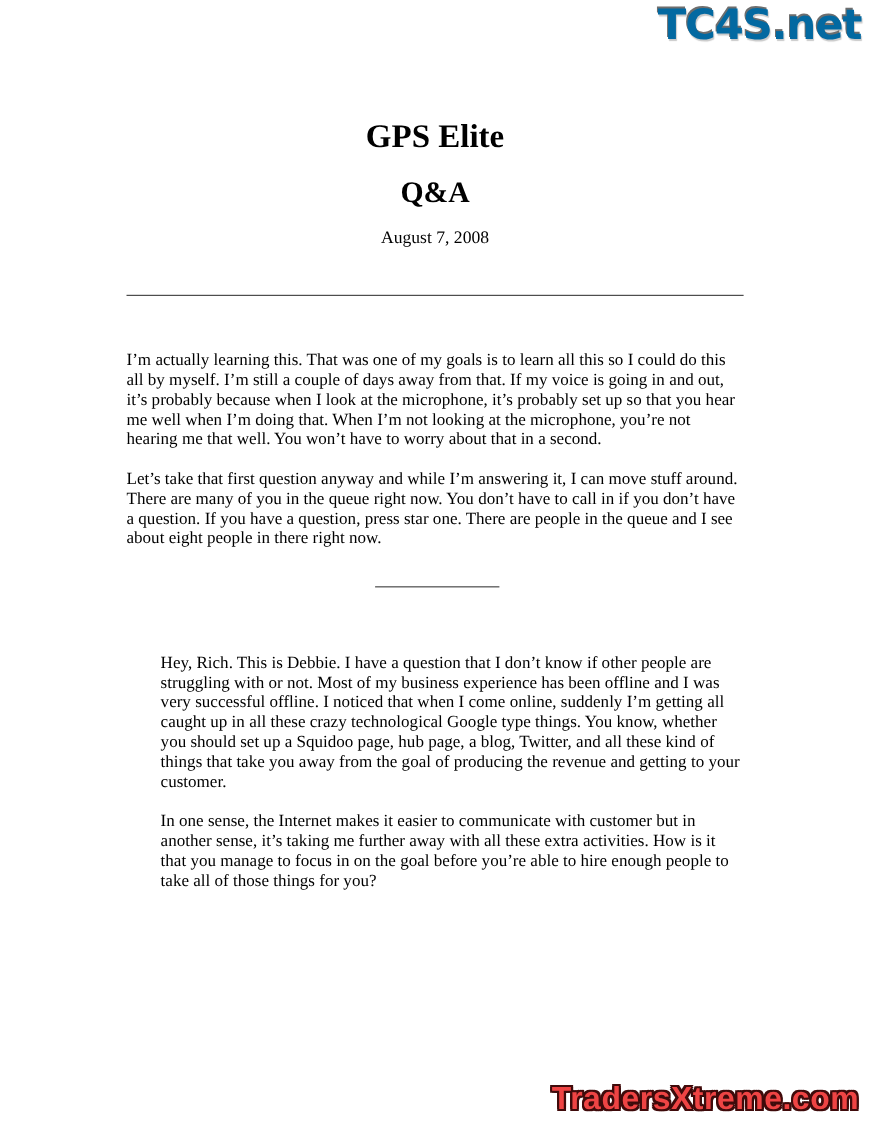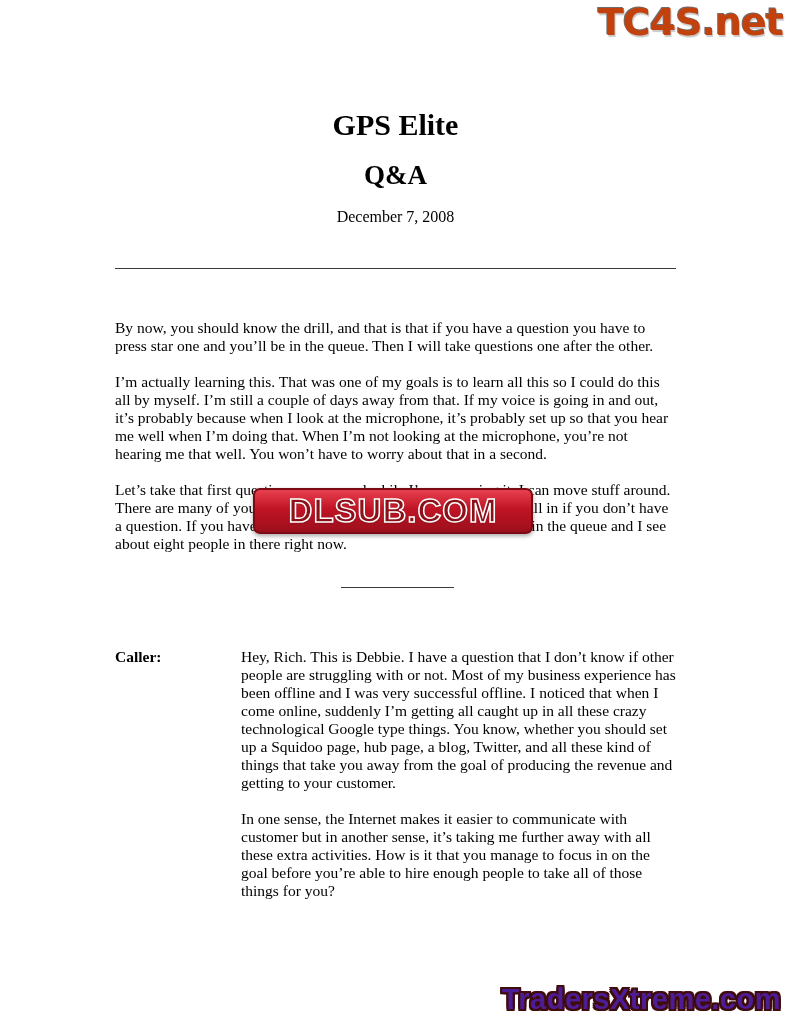--- a/index.html
+++ b/index.html
@@ -11,21 +11,21 @@
     font-family:"Liberation Serif", serif;
     color:#000;
     overflow:hidden;
   }
 
   
   .header-logo {
     position:absolute; top:0px; right:8px;
     font-family:"DejaVu Sans", sans-serif;
     font-weight:bold; font-size:38px; letter-spacing:-1px;
-    color:#c2410c;
+    color:#0369a1;
     text-shadow:-1px -1px 0 #6e6e6e, 1px 2px 1px #c9c9c9;
     user-select:none;
   }
 
   .title-block { padding-top:90px; text-align:center; }
   .doc-title  { margin:18px; font-size:30px; font-weight:bold; }
   .doc-subtitle { margin:11px 0 0; font-size:27px; font-weight:bold; }
   .doc-date { margin-top:17px; font-size:16px; }
 
   .rule {
@@ -71,65 +71,62 @@
     -webkit-text-stroke:1.5px #ffffff;
     text-shadow:0 1px 2px rgba(0,0,0,0.35);
     user-select:none;
   }
 
   
   .footer-logo {
     position:absolute; right:10px; bottom:8px;
     font-family:"Liberation Sans", sans-serif;
     font-weight:bold; font-size:29px; letter-spacing:0.5px;
-    color:#4c1d95;
+    color:#ef4444;
     text-shadow:
       -2px -2px 0 #3f0b0b, 2px -2px 0 #3f0b0b,
       -2px  2px 0 #3f0b0b, 2px  2px 0 #3f0b0b,
       -2px  0   0 #3f0b0b, 2px  0   0 #3f0b0b,
        0   -2px 0 #3f0b0b, 0    2px 0 #3f0b0b;
     user-select:none;
   }
 </style>
 </head>
 <body>
 
 <div class="page">
 
   <div class="header-logo">TC4S.net</div>
 
   <div class="title-block">
     <h1 class="doc-title">GPS Elite</h1>
     <h2 class="doc-subtitle">Q&amp;A</h2>
-    <div class="doc-date">December 7, 2008</div>
+    <div class="doc-date">August 7, 2008</div>
   </div>
 
   <div class="rule"></div>
 
   <div class="body-col">
 
-    <p>By now, you should know the drill, and that is that if you have a question you have to press star one and you’ll be in the queue. Then I will take questions one after the other.</p>
 
     <p>I’m actually learning this. That was one of my goals is to learn all this so I could do this all by myself. I’m still a couple of days away from that. If my voice is going in and out, it’s probably because when I look at the microphone, it’s probably set up so that you hear me well when I’m doing that. When I’m not looking at the microphone, you’re not hearing me that well. You won’t have to worry about that in a second.</p>
 
     <p>Let’s take that first question anyway and while I’m answering it, I can move stuff around. There are many of you in the queue right now. You don’t have to call in if you don’t have a question. If you have a question, press star one. There are people in the queue and I see about eight people in there right now.</p>
 
     <div class="short-rule"></div>
 
     <div class="qa">
 
       <div class="qa-row">
-        <div class="speaker">Caller:</div>
         <div class="speech">
           <p>Hey, Rich. This is Debbie. I have a question that I don’t know if other people are struggling with or not. Most of my business experience has been offline and I was very successful offline. I noticed that when I come online, suddenly I’m getting all caught up in all these crazy technological Google type things. You know, whether you should set up a Squidoo page, hub page, a blog, Twitter, and all these kind of things that take you away from the goal of producing the revenue and getting to your customer.</p>
           <p>In one sense, the Internet makes it easier to communicate with customer but in another sense, it’s taking me further away with all these extra activities. How is it that you manage to focus in on the goal before you’re able to hire enough people to take all of those things for you?</p>
         </div>
       </div>
 
 
     </div>
   </div>
 
-  <div class="watermark">DLSUB.COM</div>
 
   <div class="footer-logo">TradersXtreme.com</div>
 
 </div>
 
 </body></html>

